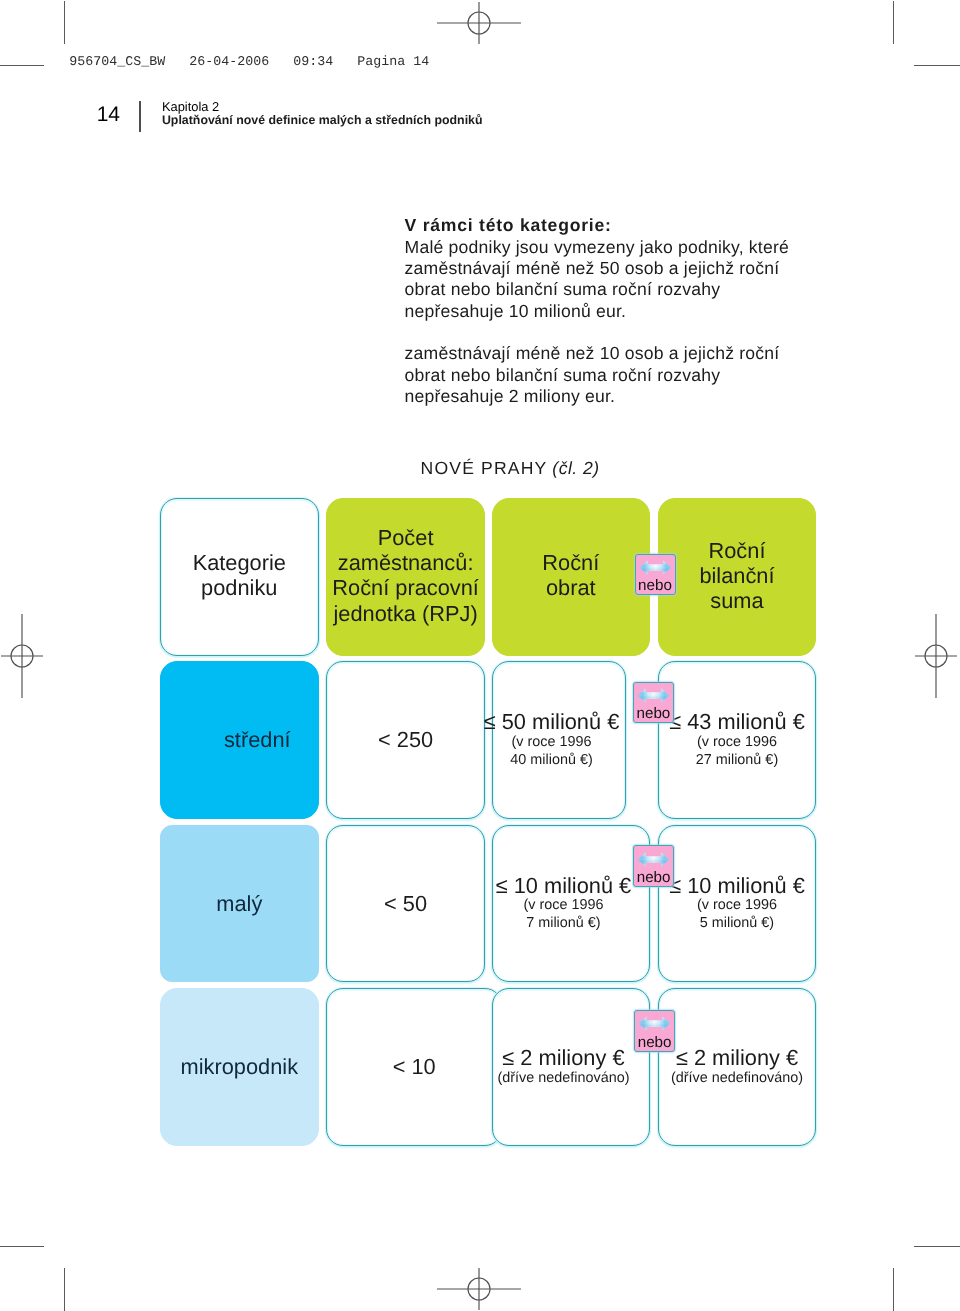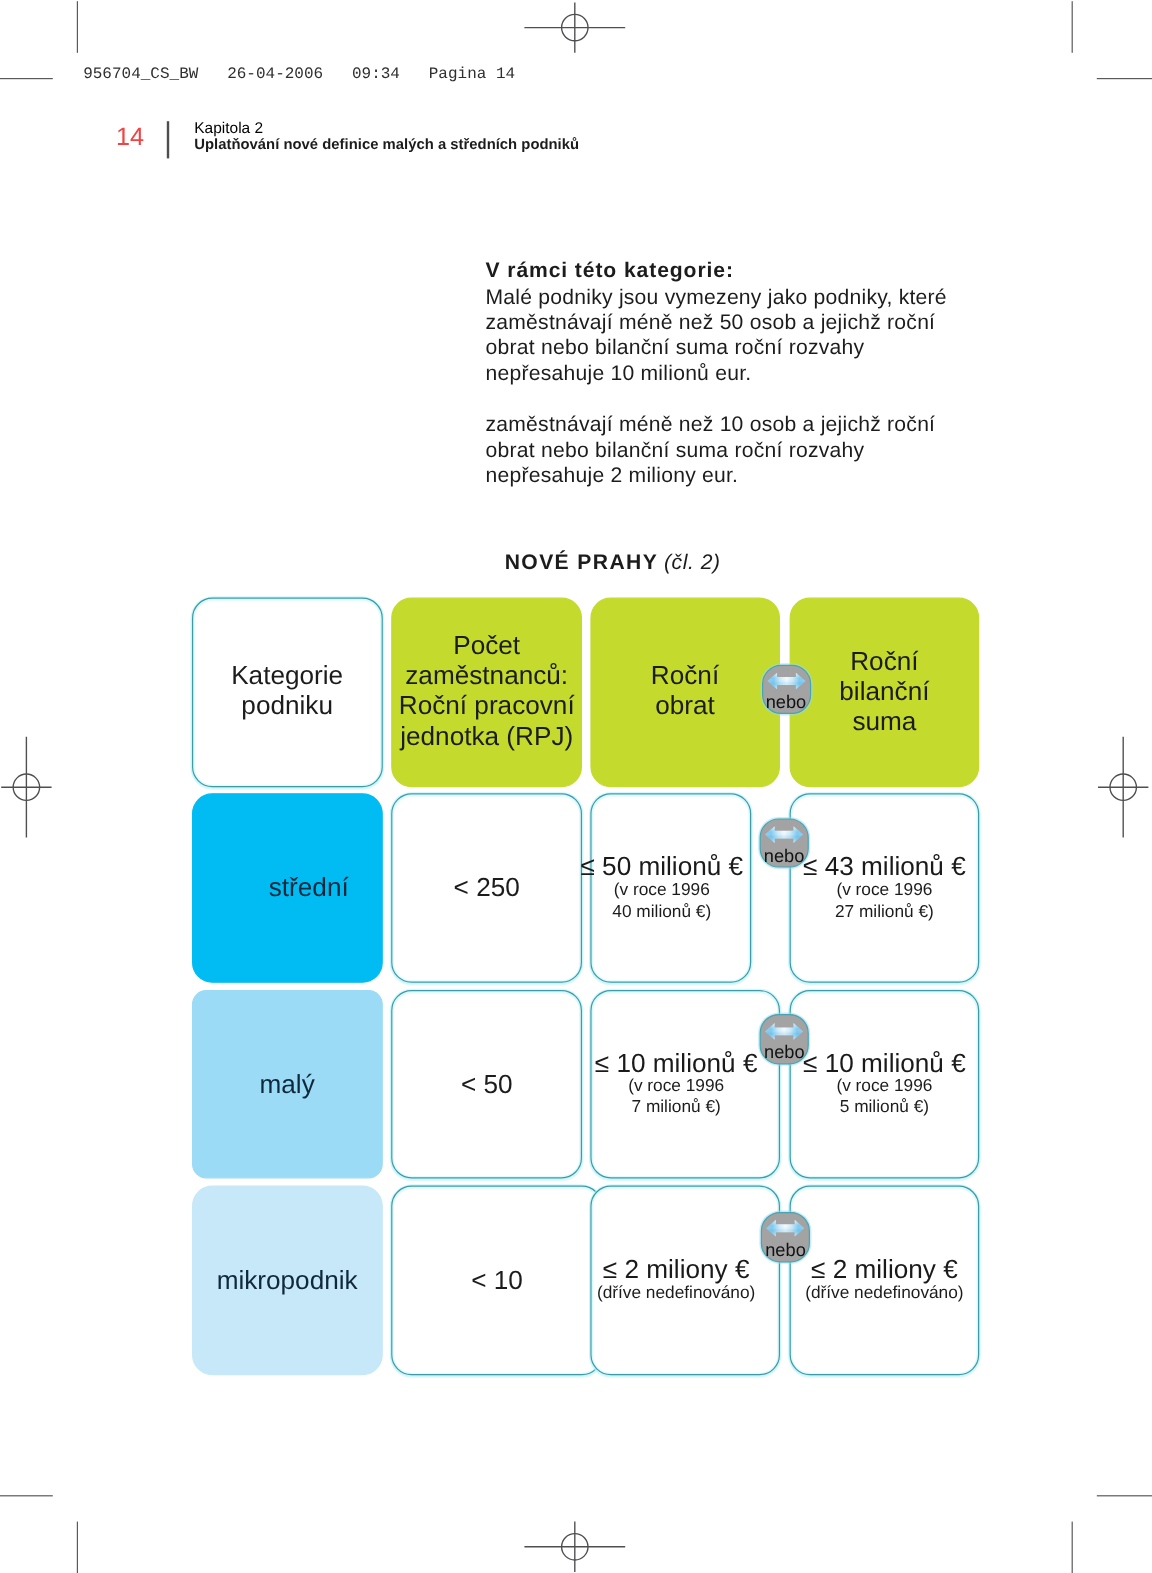--- a/index.html
+++ b/index.html
@@ -12,33 +12,33 @@
   
   .cropline{position:absolute;background:#5a5a5c;}
   .regmark{position:absolute;}
 
   
   .printhead{position:absolute;left:69.3px;top:6.1px;
              font-family:"Liberation Mono",monospace;
              font-size:13.3px;letter-spacing:0.02px;color:#2f2f31;white-space:pre;margin-top:48px;}
 
   
-  .folio{position:absolute;left:96.7px;top:107.2px;font-size:21px;line-height:16px;color:#ef4444;}
+  .folio{position:absolute;left:96.7px;top:107.2px;font-size:21px;line-height:16px;color:#000000;}
   .folio-rule{position:absolute;left:139.3px;top:101px;width:1.4px;height:31px;background:#4e4e50;}
   .chaphead{position:absolute;left:161.9px;top:100.2px;}
   .chaphead .l1{font-size:12.9px;line-height:13.6px;color:#000000;}
   .chaphead .l2{font-size:12.35px;line-height:13.6px;font-weight:bold;color:#1c1c1c;letter-spacing:0.02px;}
 
   
   .body-text{position:absolute;left:404.6px;top:215.4px;width:440px;
              font-size:17.6px;line-height:21.35px;letter-spacing:0.2px;color:#1c1c1c;}
   .body-text .hd{font-weight:bold;letter-spacing:0.75px;}
   .body-text .gap{height:21.35px;}
   .newthr{position:absolute;left:404.6px;top:458.2px;font-size:17.6px;line-height:21.45px;color:#1c1c1c;white-space:nowrap;}
-  .newthr .t{font-weight:bold;letter-spacing:1.15px;padding-left:16px;}
+  .newthr .t{font-weight:normal;letter-spacing:1.15px;padding-left:16px;}
   .newthr .r{font-style:italic;letter-spacing:0.45px;}
 
   
   .cell{position:absolute;box-sizing:border-box;border:1.25px solid #3f9aa4;border-radius:17px;
         display:flex;align-items:center;justify-content:center;text-align:center;
         box-shadow:0 0 0 1.1px rgba(185,243,251,.62), 0 1.1px 0 1.1px rgba(180,240,251,.45),
                    inset 0 0 0 1.1px rgba(198,246,252,.55), inset 0 1px 0 1.1px rgba(192,244,252,.4);}
   .cell.green{background:#c4da2c;border-color:#c4da2c;box-shadow:none;}
   .cell.white{background:#ffffff;}
   .cell.sky{background:#00bcf2;border-color:#00bcf2;box-shadow:none;}
@@ -49,21 +49,21 @@
   .cat-txt{font-size:21.8px;line-height:25.2px;color:#10283c;}
   .val-txt{font-size:21.8px;line-height:25.2px;color:#1c1c1c;}
   .val-main{font-size:21.8px;line-height:23.3px;white-space:nowrap;}
   .val-sub{font-size:14.4px;line-height:17.8px;color:#1c1c1c;white-space:nowrap;}
   .val-stack{margin-top:0.1px;}
   .shift-left{position:relative;left:-7.4px;}
   .nudge-up{position:relative;top:-1.4px;}
 
   
   .nebo{position:absolute;width:41px;height:41.5px;box-sizing:border-box;
-        border:1.3px solid #4aa3ae;border-radius:16px;background:#a3a3a3;z-index:5;
+        border:1.3px solid #4aa3ae;border-radius:3px;background:#f9a8d4;z-index:5;
         box-shadow:0 0 0 1.2px rgba(150,220,245,.55);}
   .nebo .ar{position:absolute;left:3.3px;top:5.3px;width:32.8px;height:15px;}
   .nebo .lb{position:absolute;left:0;right:0;bottom:1.1px;text-align:center;
             font-size:15.2px;line-height:15px;color:#121212;}
 </style>
 </head>
 <body>
 
 <div class="page">
 

